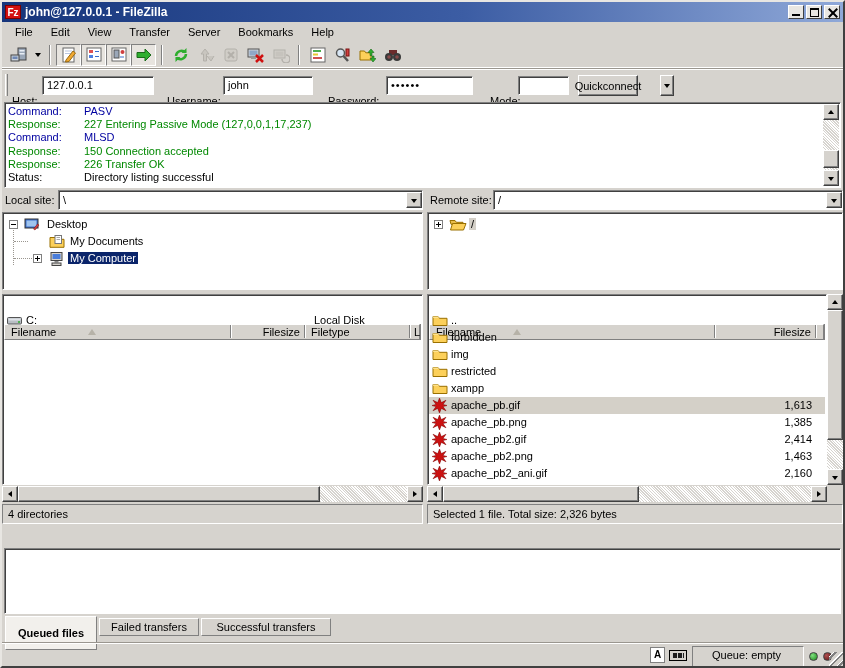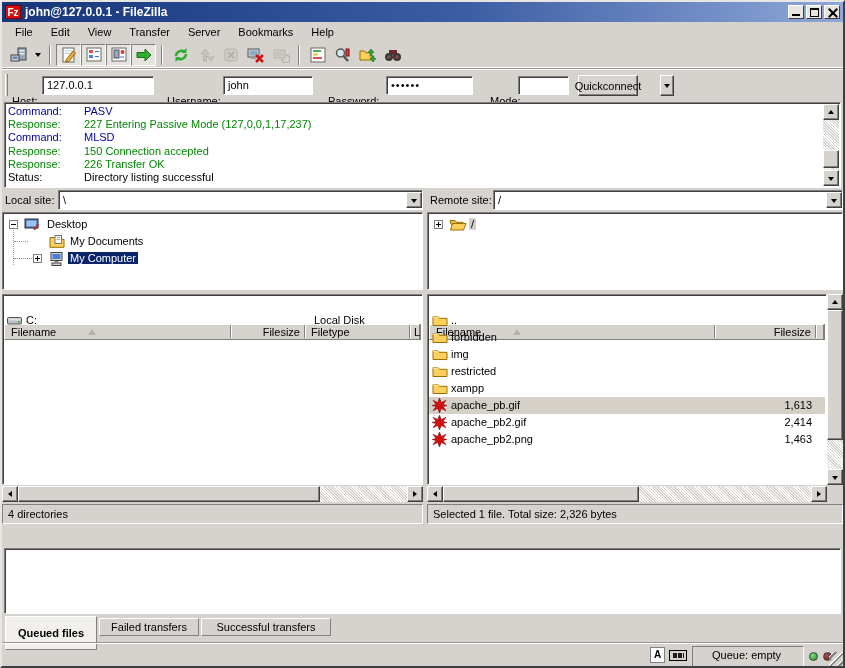--- a/index.html
+++ b/index.html
@@ -490,29 +490,43 @@
           <svg class="fic" width="15" height="15">
               <polygon points="7.5,0 9.3,4.6 14,2.2 11,6.4 15,7.5 11,8.6 14,12.8 9.3,10.4 7.5,15 5.7,10.4 1,12.8 4,8.6 0,7.5 4,6.4 1,2.2 5.7,4.6" fill="#cc1111" stroke="#7a0000" stroke-width="0.5"></polygon>
             </svg>
           <span class="fname">apache_pb.gif</span>
           <span class="fsize" style="left:290px;width:93px">1,613</span>
         </div>
         <div class="frow">
           <svg class="fic" width="15" height="15">
               <polygon points="7.5,0 9.3,4.6 14,2.2 11,6.4 15,7.5 11,8.6 14,12.8 9.3,10.4 7.5,15 5.7,10.4 1,12.8 4,8.6 0,7.5 4,6.4 1,2.2 5.7,4.6" fill="#cc1111" stroke="#7a0000" stroke-width="0.5"></polygon>
             </svg>
+          <span class="fname">apache_pb.png</span>
+          <span class="fsize" style="left:290px;width:93px">1,385</span>
+        </div>
+        <div class="frow">
+          <svg class="fic" width="15" height="15">
+              <polygon points="7.5,0 9.3,4.6 14,2.2 11,6.4 15,7.5 11,8.6 14,12.8 9.3,10.4 7.5,15 5.7,10.4 1,12.8 4,8.6 0,7.5 4,6.4 1,2.2 5.7,4.6" fill="#cc1111" stroke="#7a0000" stroke-width="0.5"></polygon>
+            </svg>
           <span class="fname">apache_pb2.gif</span>
           <span class="fsize" style="left:290px;width:93px">2,414</span>
         </div>
         <div class="frow">
           <svg class="fic" width="15" height="15">
               <polygon points="7.5,0 9.3,4.6 14,2.2 11,6.4 15,7.5 11,8.6 14,12.8 9.3,10.4 7.5,15 5.7,10.4 1,12.8 4,8.6 0,7.5 4,6.4 1,2.2 5.7,4.6" fill="#cc1111" stroke="#7a0000" stroke-width="0.5"></polygon>
             </svg>
           <span class="fname">apache_pb2.png</span>
           <span class="fsize" style="left:290px;width:93px">1,463</span>
+        </div>
+        <div class="frow">
+          <svg class="fic" width="15" height="15">
+              <polygon points="7.5,0 9.3,4.6 14,2.2 11,6.4 15,7.5 11,8.6 14,12.8 9.3,10.4 7.5,15 5.7,10.4 1,12.8 4,8.6 0,7.5 4,6.4 1,2.2 5.7,4.6" fill="#cc1111" stroke="#7a0000" stroke-width="0.5"></polygon>
+            </svg>
+          <span class="fname">apache_pb2_ani.gif</span>
+          <span class="fsize" style="left:290px;width:93px">2,160</span>
         </div>
       </div>
     </div>
 
     <div class="vscroll sb-track" style="right:0;top:104px;height:191px">
       <div class="sb-btn" style="top:0">
           <div class="tri-up"></div>
         </div>
       <div class="sb-thumb" style="top:16px;left:0;width:16px;height:130px"></div>
       <div class="sb-btn" style="bottom:0">

